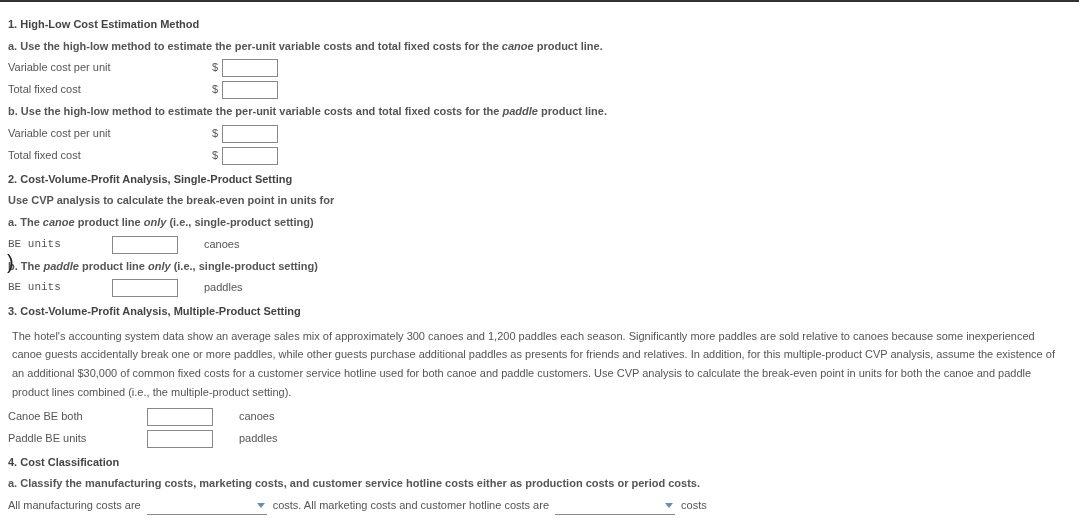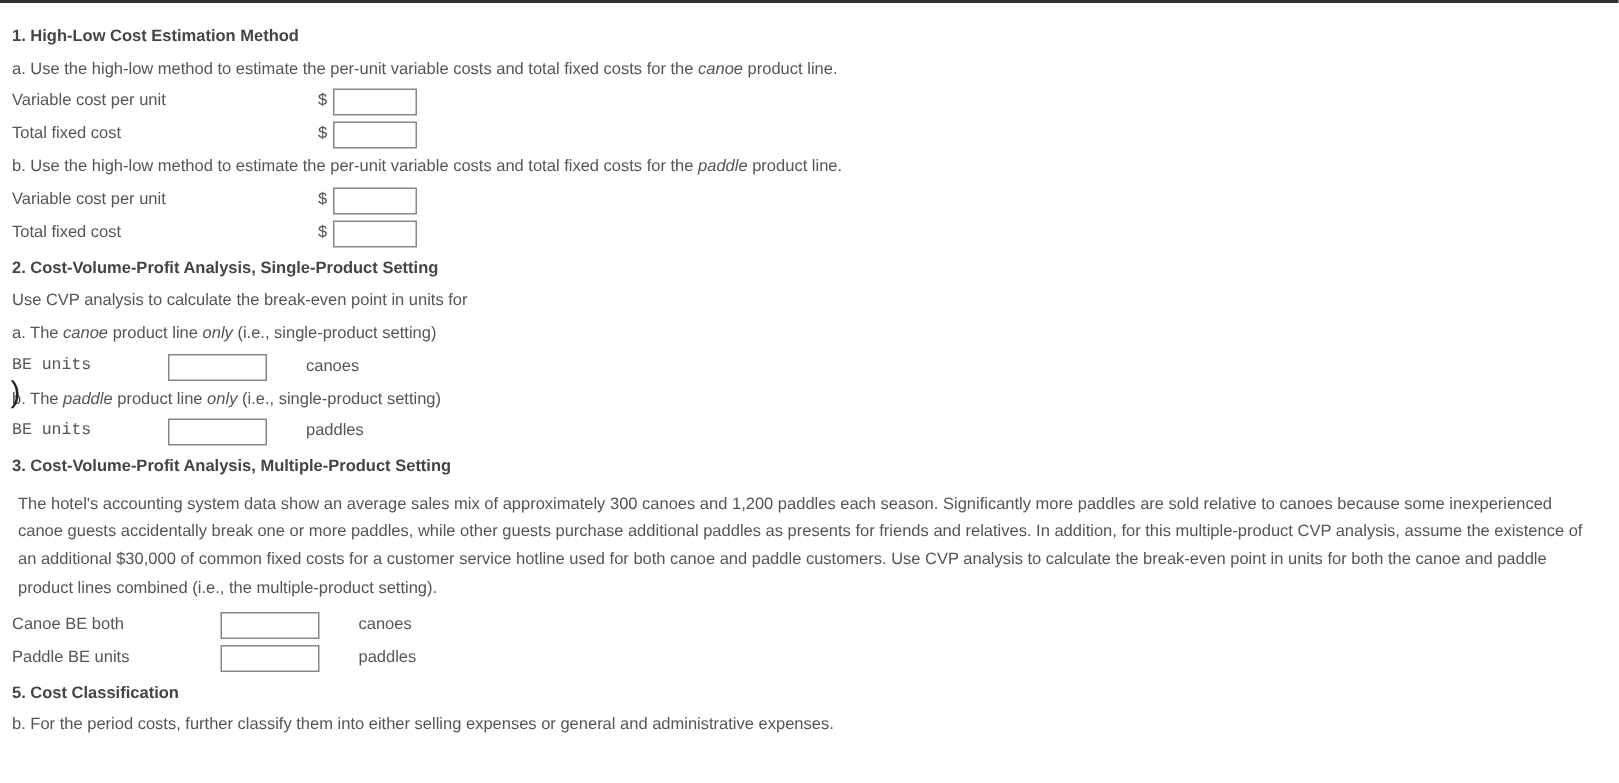--- a/index.html
+++ b/index.html
@@ -1,18 +1,18 @@
 <!DOCTYPE html>
 <html><head>
   <meta charset="utf-8">
   <style>
     * { box-sizing: border-box; margin: 0; padding: 0; }
     body { font-family: Arial, sans-serif; font-size: 11px; color: #555; padding: 8px 8px 8px 8px; background: #fff; border-top: 2px solid #333; line-height: 1.6; }
     .section-head { font-weight: bold; color: #444; margin: 6px 0 4px 0; }
-    .text-line { color: #555; margin: 4px 0; }
+    .text-line { color: #555; margin: 4px 0; font-weight: bold; }
     .row { display: flex; align-items: flex-start; margin: 4px 0; gap: 4px; }
     .label { width: 200px; color: #555; }
     .label-narrow { width: 100px; color: #555; font-family: Liberation Mono, monospace; }
     .label-mid { width: 135px; color: #555; }
     .dollar { color: #555; margin-right: 0; }
     .input-box { width: 56px; height: 18px; border: 1px solid #888; background: #fff; font-size: 11px; padding: 0 2px; }
     .input-box-wide { width: 66px; height: 18px; border: 1px solid #888; background: #fff; font-size: 11px; padding: 0 2px; }
     .unit { margin-left: 22px; color: #555; }
     em { font-style: italic; }
     .para { color: #555; margin: 6px 4px; line-height: 1.7; }
@@ -92,18 +92,30 @@
   <input class="input-box-wide" type="text" style="">
   <span class="unit">canoes</span>
 </div>
 
 <div class="row">
   <div class="label-mid">Paddle BE units</div>
   <input class="input-box-wide" type="text" style="">
   <span class="unit">paddles</span>
 </div>
 
-<div class="section-head">5.  Cost Classification</div>
+<div class="section-head">4.  Cost Classification</div>
+<div class="text-line">a. Classify the manufacturing costs, marketing costs, and customer service hotline costs either as production costs or period costs.</div>
 
+<div class="inline-flow">
+  <span>All manufacturing costs are</span>
+  <span class="select-box">
+        <span class="caret"></span>
+      </span>
+  <span>costs. All marketing costs and customer hotline costs are</span>
+  <span class="select-box">
+        <span class="caret"></span>
+      </span>
+  <span>costs</span>
+</div>
 
 <div class="text-line">b. For the period costs, further classify them into either selling expenses or general and administrative expenses.</div>
 
 </div>
 
 </body></html>

